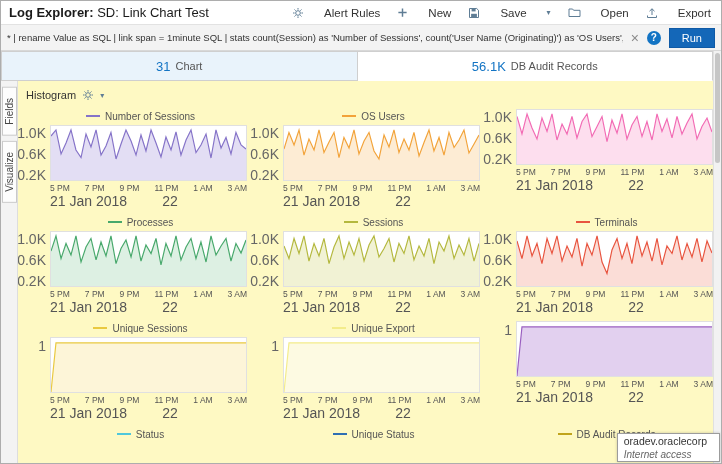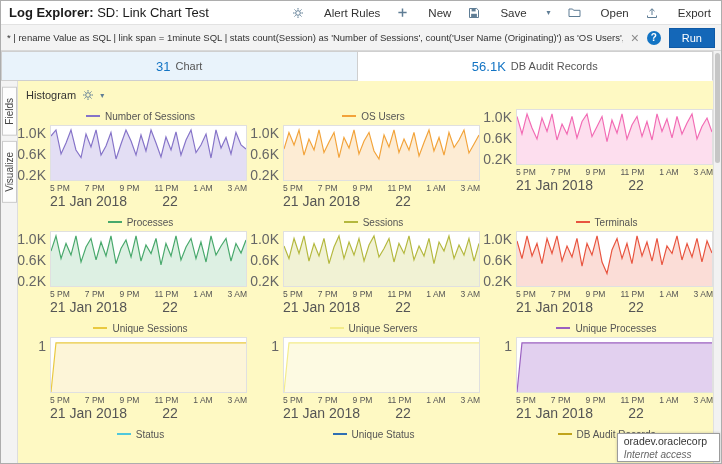--- a/index.html
+++ b/index.html
@@ -393,21 +393,21 @@
               </div>
               <div class="xrow2">
                 <span class="d1">21 Jan 2018</span>
                 <span class="d2">22</span>
               </div>
             </div>
           </div>
           <div class="card">
             <div class="ctitle">
               <span class="dash" style="background: rgb(243, 236, 138);"></span>
-              <span class="ctext">Unique Servers</span>
+              <span class="ctext">Unique Export</span>
             </div>
             <div class="cbody">
               <div class="yaxis">
                 <span style="top: 1.1px;">1</span>
               </div>
               <div class="plot">
                 <svg viewBox="0 0 200 56" preserveAspectRatio="none" width="100%" height="100%">
                   <polygon points="0,56 0.0,56.0 5.1,5.1 10.3,5.1 15.4,5.1 20.5,5.1 25.6,5.1 30.8,5.1 35.9,5.1 41.0,5.1 46.2,5.1 51.3,5.1 56.4,5.1 61.5,5.1 66.7,5.1 71.8,5.1 76.9,5.1 82.1,5.1 87.2,5.1 92.3,5.1 97.4,5.1 102.6,5.1 107.7,5.1 112.8,5.1 117.9,5.1 123.1,5.1 128.2,5.1 133.3,5.1 138.5,5.1 143.6,5.1 148.7,5.1 153.8,5.1 159.0,5.1 164.1,5.1 169.2,5.1 174.4,5.1 179.5,5.1 184.6,5.1 189.7,5.1 194.9,5.1 200.0,5.1 200,56" fill="#fdfae2"></polygon>
                   <polyline points="0.0,56.0 5.1,5.1 10.3,5.1 15.4,5.1 20.5,5.1 25.6,5.1 30.8,5.1 35.9,5.1 41.0,5.1 46.2,5.1 51.3,5.1 56.4,5.1 61.5,5.1 66.7,5.1 71.8,5.1 76.9,5.1 82.1,5.1 87.2,5.1 92.3,5.1 97.4,5.1 102.6,5.1 107.7,5.1 112.8,5.1 117.9,5.1 123.1,5.1 128.2,5.1 133.3,5.1 138.5,5.1 143.6,5.1 148.7,5.1 153.8,5.1 159.0,5.1 164.1,5.1 169.2,5.1 174.4,5.1 179.5,5.1 184.6,5.1 189.7,5.1 194.9,5.1 200.0,5.1" fill="none" stroke="#f3ec8a" stroke-width="1.2"></polyline>
                 </svg>
@@ -422,24 +422,20 @@
                 <span>1 AM</span>
                 <span>3 AM</span>
               </div>
               <div class="xrow2">
                 <span class="d1">21 Jan 2018</span>
                 <span class="d2">22</span>
               </div>
             </div>
           </div>
           <div class="card">
-            <div class="ctitle">
-              <span class="dash" style="background: rgb(154, 95, 192);"></span>
-              <span class="ctext">Unique Processes</span>
-            </div>
             <div class="cbody">
               <div class="yaxis">
                 <span style="top: 1.1px;">1</span>
               </div>
               <div class="plot">
                 <svg viewBox="0 0 200 56" preserveAspectRatio="none" width="100%" height="100%">
                   <polygon points="0,56 0.0,56.0 5.1,5.1 10.3,5.1 15.4,5.1 20.5,5.1 25.6,5.1 30.8,5.1 35.9,5.1 41.0,5.1 46.2,5.1 51.3,5.1 56.4,5.1 61.5,5.1 66.7,5.1 71.8,5.1 76.9,5.1 82.1,5.1 87.2,5.1 92.3,5.1 97.4,5.1 102.6,5.1 107.7,5.1 112.8,5.1 117.9,5.1 123.1,5.1 128.2,5.1 133.3,5.1 138.5,5.1 143.6,5.1 148.7,5.1 153.8,5.1 159.0,5.1 164.1,5.1 169.2,5.1 174.4,5.1 179.5,5.1 184.6,5.1 189.7,5.1 194.9,5.1 200.0,5.1 200,56" fill="#e2d0ef"></polygon>
                   <polyline points="0.0,56.0 5.1,5.1 10.3,5.1 15.4,5.1 20.5,5.1 25.6,5.1 30.8,5.1 35.9,5.1 41.0,5.1 46.2,5.1 51.3,5.1 56.4,5.1 61.5,5.1 66.7,5.1 71.8,5.1 76.9,5.1 82.1,5.1 87.2,5.1 92.3,5.1 97.4,5.1 102.6,5.1 107.7,5.1 112.8,5.1 117.9,5.1 123.1,5.1 128.2,5.1 133.3,5.1 138.5,5.1 143.6,5.1 148.7,5.1 153.8,5.1 159.0,5.1 164.1,5.1 169.2,5.1 174.4,5.1 179.5,5.1 184.6,5.1 189.7,5.1 194.9,5.1 200.0,5.1" fill="none" stroke="#9a5fc0" stroke-width="1.2"></polyline>
                 </svg>
               </div>

